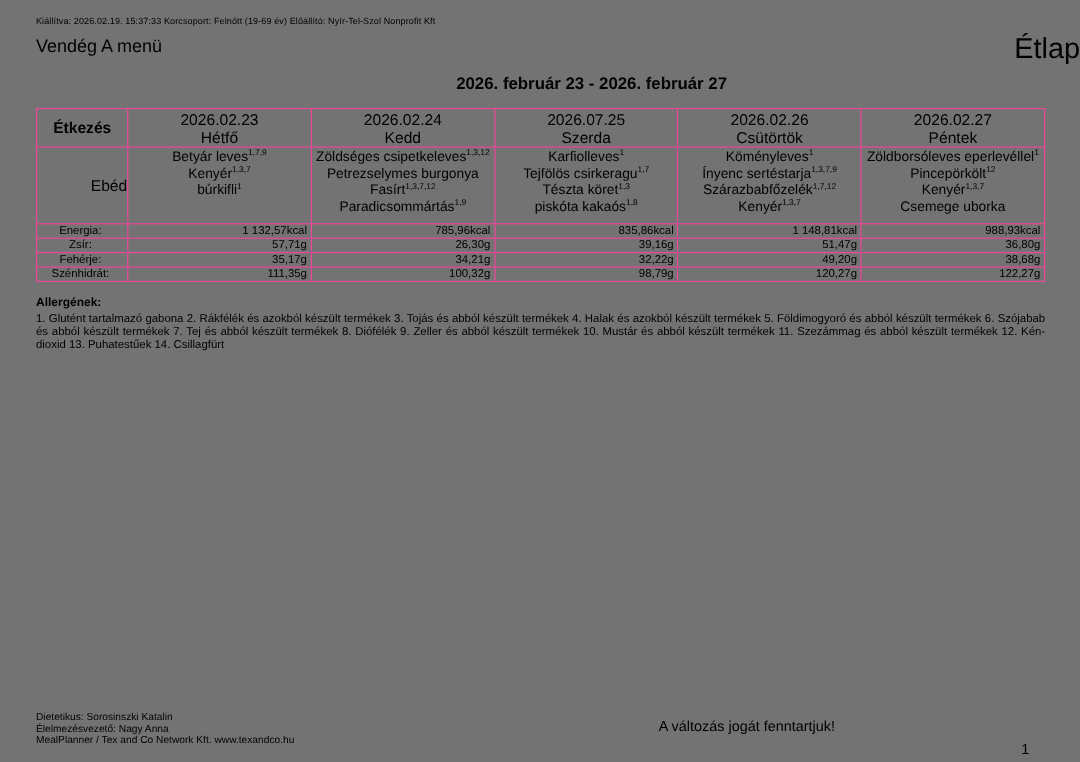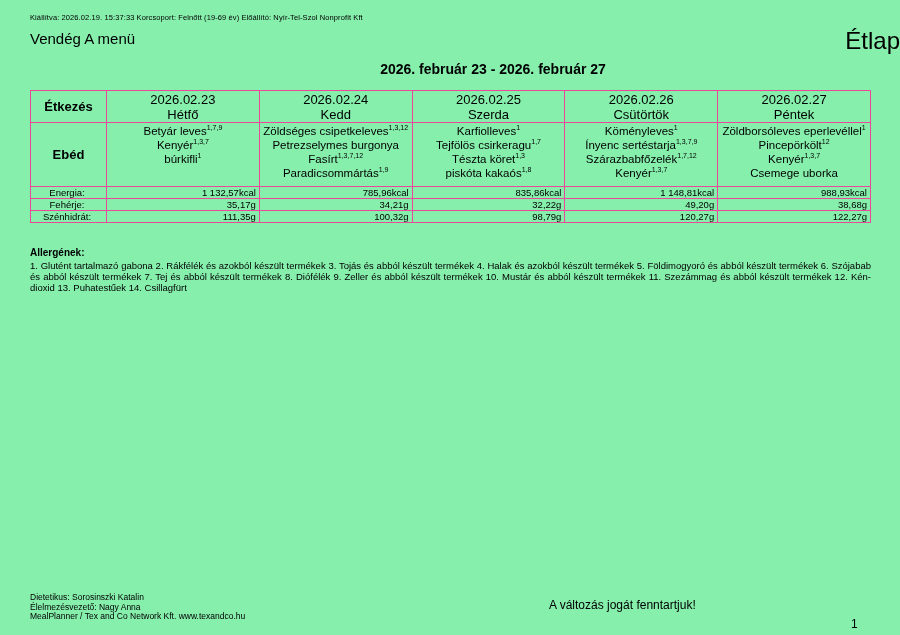--- a/index.html
+++ b/index.html
@@ -1,38 +1,38 @@
 <!DOCTYPE html>
 <html><head>
 <meta charset="utf-8">
 <style>
   html,body{margin:0;padding:0;background:#e8e8e8;}
   .page{
     position:relative;
     width:900px;height:635px;
-    background:#86efac;
+    background:#737373;
     font-family:"Liberation Sans", sans-serif;
     color:#000;
     overflow:hidden;
   }
   .meta-line{position:absolute;left:30px;top:13px;font-size:7.5px;letter-spacing:.1px;}
   .menu-name{position:absolute;left:30px;top:30px;font-size:15px;}
   .doc-title{position:absolute;left:0;top:27px;width:100%;text-align:right;font-size:24px;}
   .date-range{position:absolute;left:0;top:61px;width:100%;text-align:center;font-size:14px;font-weight:bold;padding-left:43px;}
 
   table.menu-table{
     position:absolute;left:30px;top:90px;width:840px;
     border-collapse:collapse;table-layout:fixed;
   }
   .menu-table th,.menu-table td{border:1px solid #ec4899;padding:0;}
   .meal-col-header{font-size:13px;font-weight:bold;text-align:center;vertical-align:middle;}
   th.day-header{font-size:13px;font-weight:normal;text-align:center;vertical-align:middle;height:31px;line-height:15px;}
   tr.header-row{height:32px;}
   tr.meal-row{height:64px;}
-  .meal-label{font-size:13px;font-weight:bold;text-align:center;vertical-align:middle;}
+  .meal-label{font-size:13px;font-weight:normal;text-align:right;vertical-align:middle;}
   td.meal-cell{vertical-align:top;text-align:center;font-size:11.5px;line-height:14px;padding-top:1px;}
   td.meal-cell sup{font-size:7px;line-height:0;}
   tr.nutrient-row{height:12px;}
   tr.nutrient-row th{font-size:9.5px;font-weight:normal;padding-right:3px;line-height:11px;}
   tr.nutrient-row td{font-size:9.5px;text-align:right;padding-right:3px;line-height:11px;}
 
   .allergens-heading{position:absolute;left:30px;top:247px;font-size:10px;font-weight:bold;}
   .allergens-text{position:absolute;left:30px;top:260px;width:841px;font-size:9.5px;line-height:11px;text-align:justify;}
 
   .footer-left{position:absolute;left:30px;top:593px;font-size:8.5px;line-height:9.5px;}
@@ -63,21 +63,21 @@
         <th class="meal-col-header">Étkezés</th>
       <th class="day-header">
             <div>2026.02.23</div>
             <div>Hétfő</div>
           </th>
           <th class="day-header">
             <div>2026.02.24</div>
             <div>Kedd</div>
           </th>
           <th class="day-header">
-            <div>2026.02.25</div>
+            <div>2026.07.25</div>
             <div>Szerda</div>
           </th>
           <th class="day-header">
             <div>2026.02.26</div>
             <div>Csütörtök</div>
           </th>
           <th class="day-header">
             <div>2026.02.27</div>
             <div>Péntek</div>
           </th>
@@ -118,20 +118,28 @@
     <tbody id="nutrient-rows">
         <tr class="nutrient-row">
           <th>Energia:</th>
           <td>1 132,57kcal</td>
           <td>785,96kcal</td>
           <td>835,86kcal</td>
           <td>1 148,81kcal</td>
           <td>988,93kcal</td>
         </tr>
         <tr class="nutrient-row">
+          <th>Zsír:</th>
+          <td>57,71g</td>
+          <td>26,30g</td>
+          <td>39,16g</td>
+          <td>51,47g</td>
+          <td>36,80g</td>
+        </tr>
+        <tr class="nutrient-row">
           <th>Fehérje:</th>
           <td>35,17g</td>
           <td>34,21g</td>
           <td>32,22g</td>
           <td>49,20g</td>
           <td>38,68g</td>
         </tr>
         <tr class="nutrient-row">
           <th>Szénhidrát:</th>
           <td>111,35g</td>

